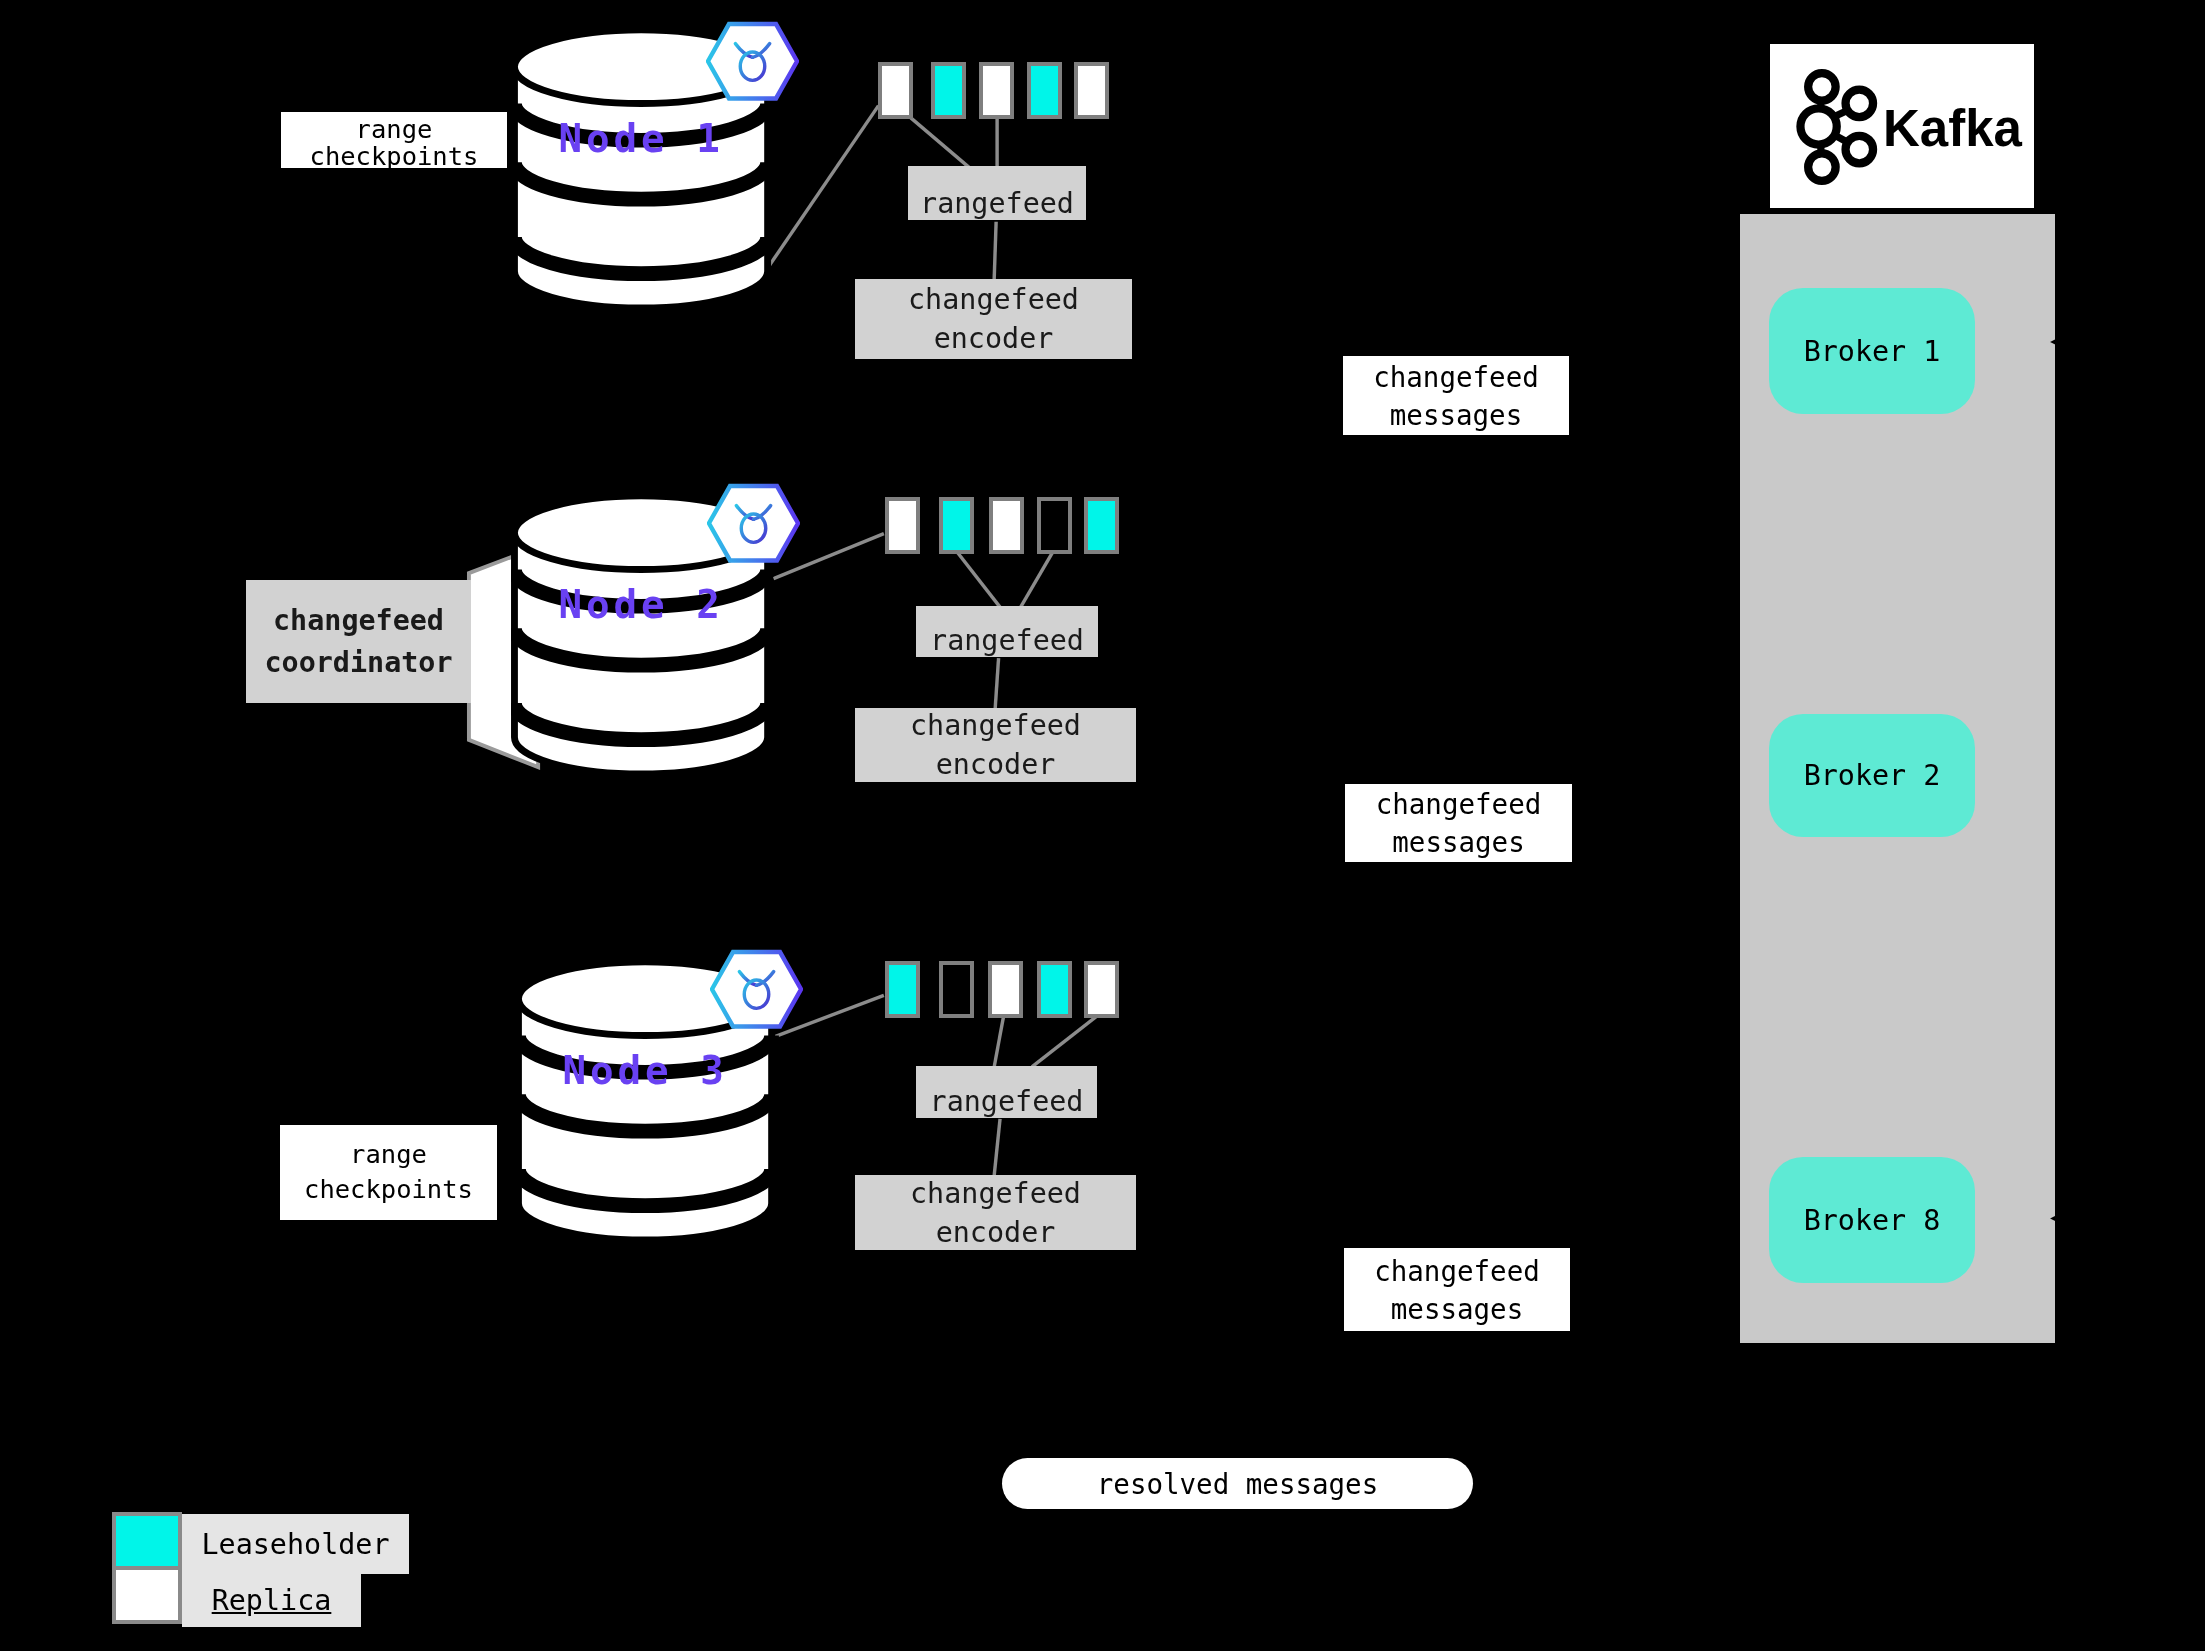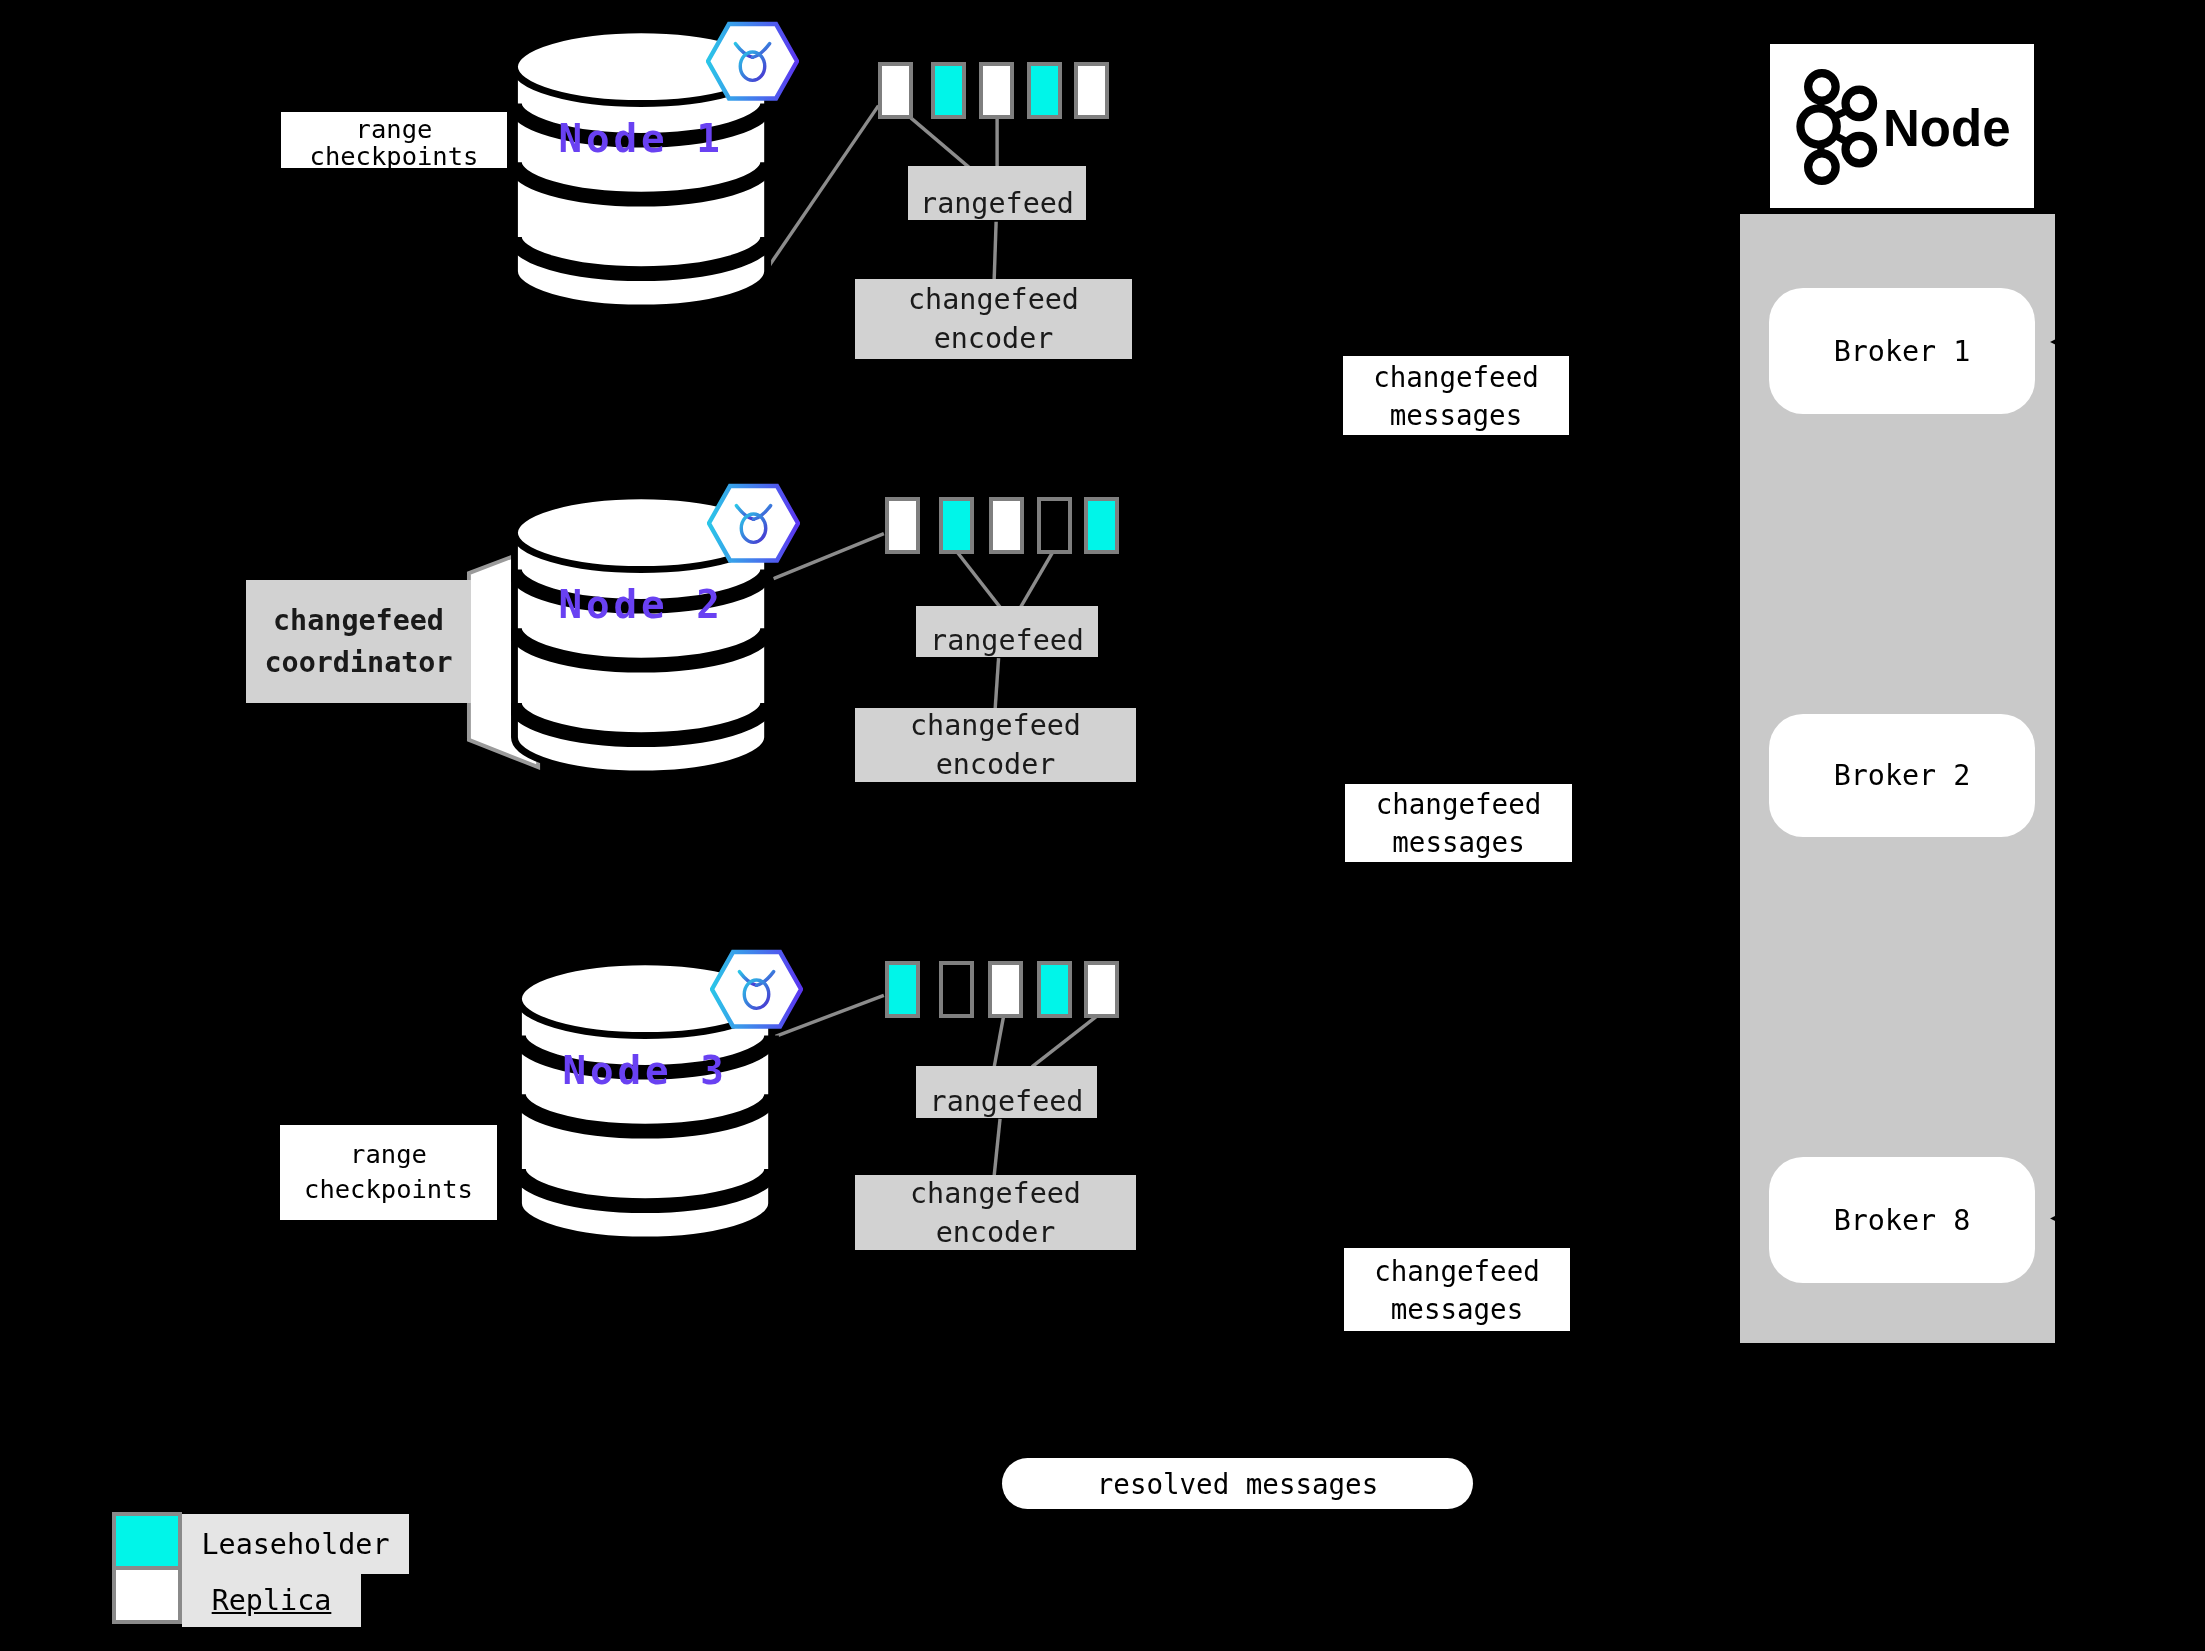--- a/index.html
+++ b/index.html
@@ -10,21 +10,21 @@
   .graybox{background:#d2d2d2;color:#1a1a1a;text-align:center;}
   .lbl{font-size:25.5px;line-height:27.5px;overflow:hidden;}
   .msg{font-size:27.5px;line-height:38px;display:flex;align-items:center;justify-content:center;}
   .rangefeed{font-size:28.4px;display:flex;align-items:flex-end;justify-content:center;}
   .encoder{font-size:28.4px;line-height:39px;display:flex;align-items:center;justify-content:center;}
   .coordinator{font-size:28.4px;line-height:42px;font-weight:bold;display:flex;align-items:center;justify-content:center;}
   .range{position:absolute;width:35px;height:57px;box-sizing:border-box;border:4.4px solid #7f7f7f;background:#000;}
   .range[data-type="replica"]{background:#ffffff;}
   .range[data-type="leaseholder"]{background:#00f5e9;}
   .range[data-type="empty"]{background:transparent;}
-  .broker{position:absolute;left:1769px;width:266px;background:#ffffff;border-radius:34px;
+  .broker{position:absolute;left:1769px;width:206px;background:#5eead4;border-radius:34px;
           display:flex;align-items:center;justify-content:center;font-size:28.4px;color:#000;}
   .pill{border-radius:27.5px;display:flex;align-items:center;justify-content:center;font-size:27.5px;}
   .legend-label{background:#e5e5e5;color:#000;font-size:28.4px;display:flex;align-items:center;justify-content:center;}
 </style>
 </head>
 <body>
 
 <div id="canvas">
 
   <svg width="0" height="0" style="position:absolute">
@@ -200,21 +200,21 @@
       </g>
       <g stroke="#000" stroke-width="15" fill="#fff">
         <circle cx="58" cy="36" r="25"></circle>
         <circle cx="52" cy="108" r="33"></circle>
         <circle cx="58" cy="182" r="25"></circle>
         <circle cx="126" cy="66" r="25"></circle>
         <circle cx="126" cy="150" r="25"></circle>
       </g>
     </svg>
     <span style="position:absolute;left:113px;top:55px;font-family:'Liberation Sans',sans-serif;
-                 font-weight:bold;font-size:51px;color:#000;">Node</span>
+                 font-weight:bold;font-size:51px;color:#000;">Kafka</span>
   </div>
 
   <div class="broker" style="top:288px;height:126px;">
     <span>Broker 1</span>
   </div>
   <div class="broker" style="top:714px;height:123px;">
     <span>Broker 2</span>
   </div>
   <div class="broker" style="top:1157px;height:126px;">
     <span>Broker 8</span>

